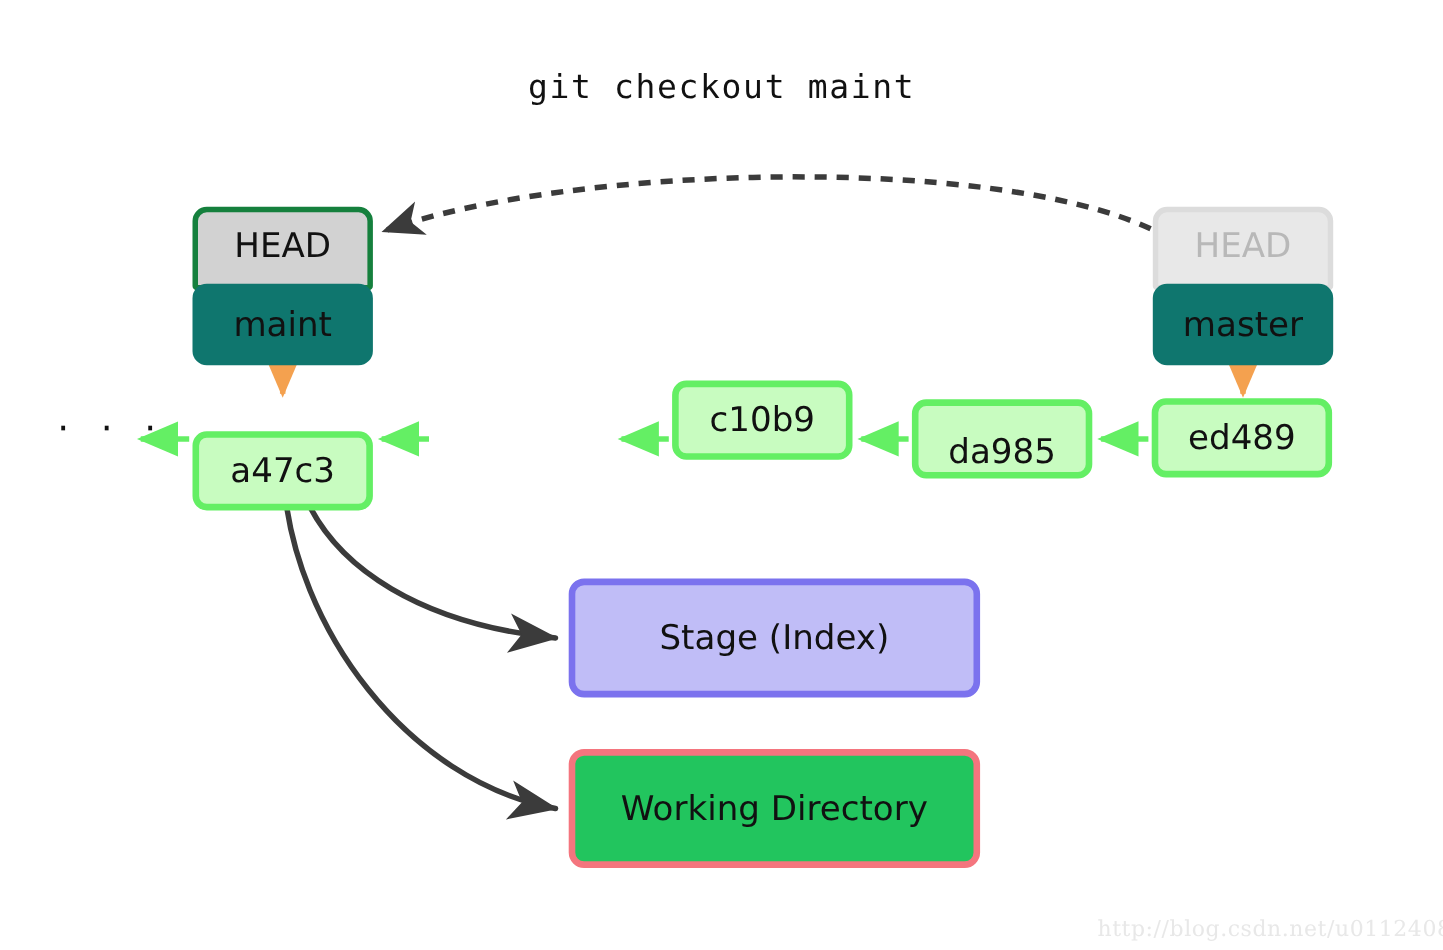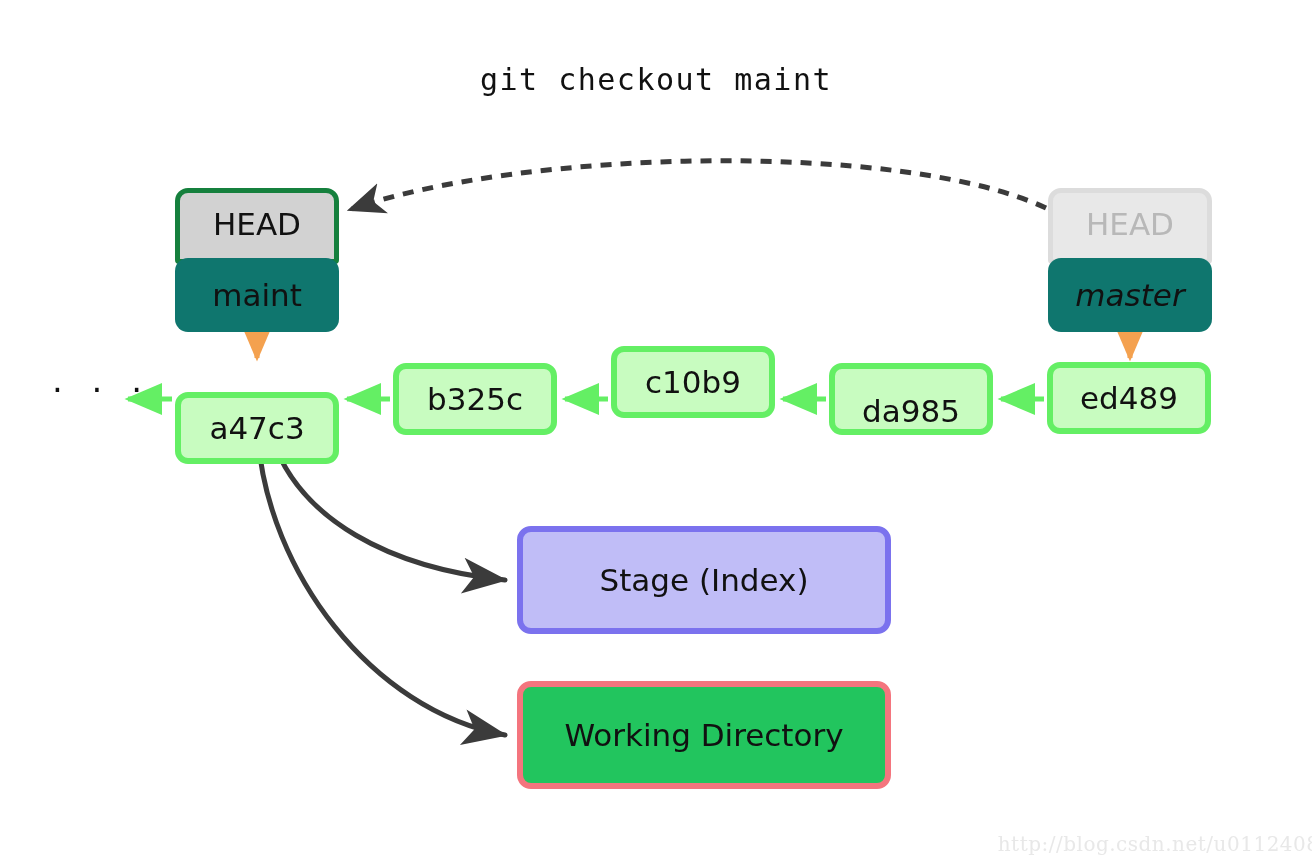--- a/index.html
+++ b/index.html
@@ -183,30 +183,27 @@
   <div class="node head-box" style="left:175px; top:188px;">
     <span>HEAD</span>
   </div>
   <div class="node ref-box" style="left:175px; top:258px;">
     <span>maint</span>
   </div>
 
   <div class="node head-box faded" style="left:1048px; top:188px;">
     <span>HEAD</span>
   </div>
-  <div class="node ref-box" style="left:1048px; top:258px;font-style:italic;">
+  <div class="node ref-box" style="left:1048px; top:258px;">
     <span>master</span>
   </div>
 
   <div class="node commit-box" style="left:175px; top:363px;margin-top:29px;">
     <span>a47c3</span>
   </div>
-  <div class="node commit-box" style="left:393px; top:363px;">
-    <span>b325c</span>
-  </div>
   <div class="node commit-box" style="left:611px; top:346px;">
     <span>c10b9</span>
   </div>
   <div class="node commit-box" style="left:829px; top:363px;align-items:flex-end;">
     <span>da985</span>
   </div>
   <div class="node commit-box" style="left:1047px; top:362px;">
     <span>ed489</span>
   </div>
 

